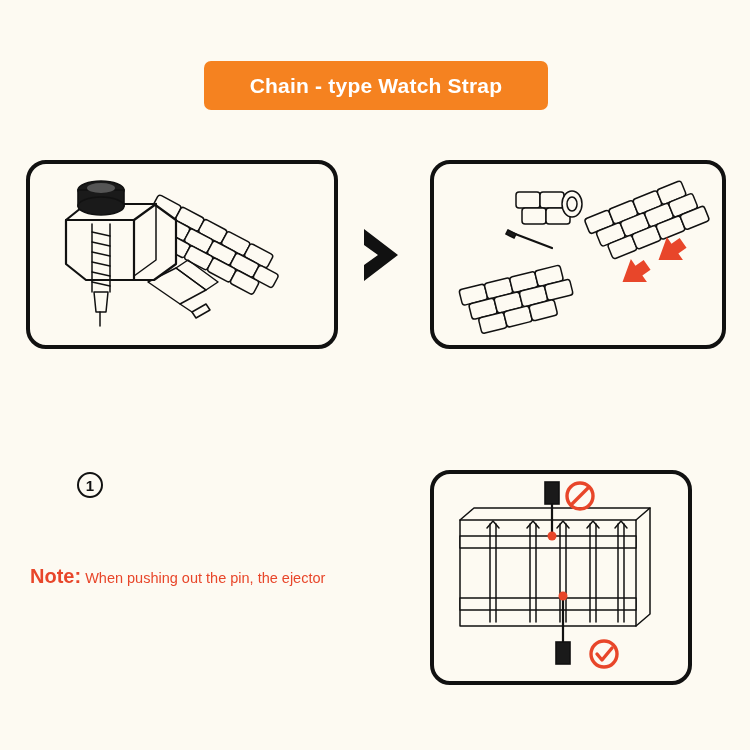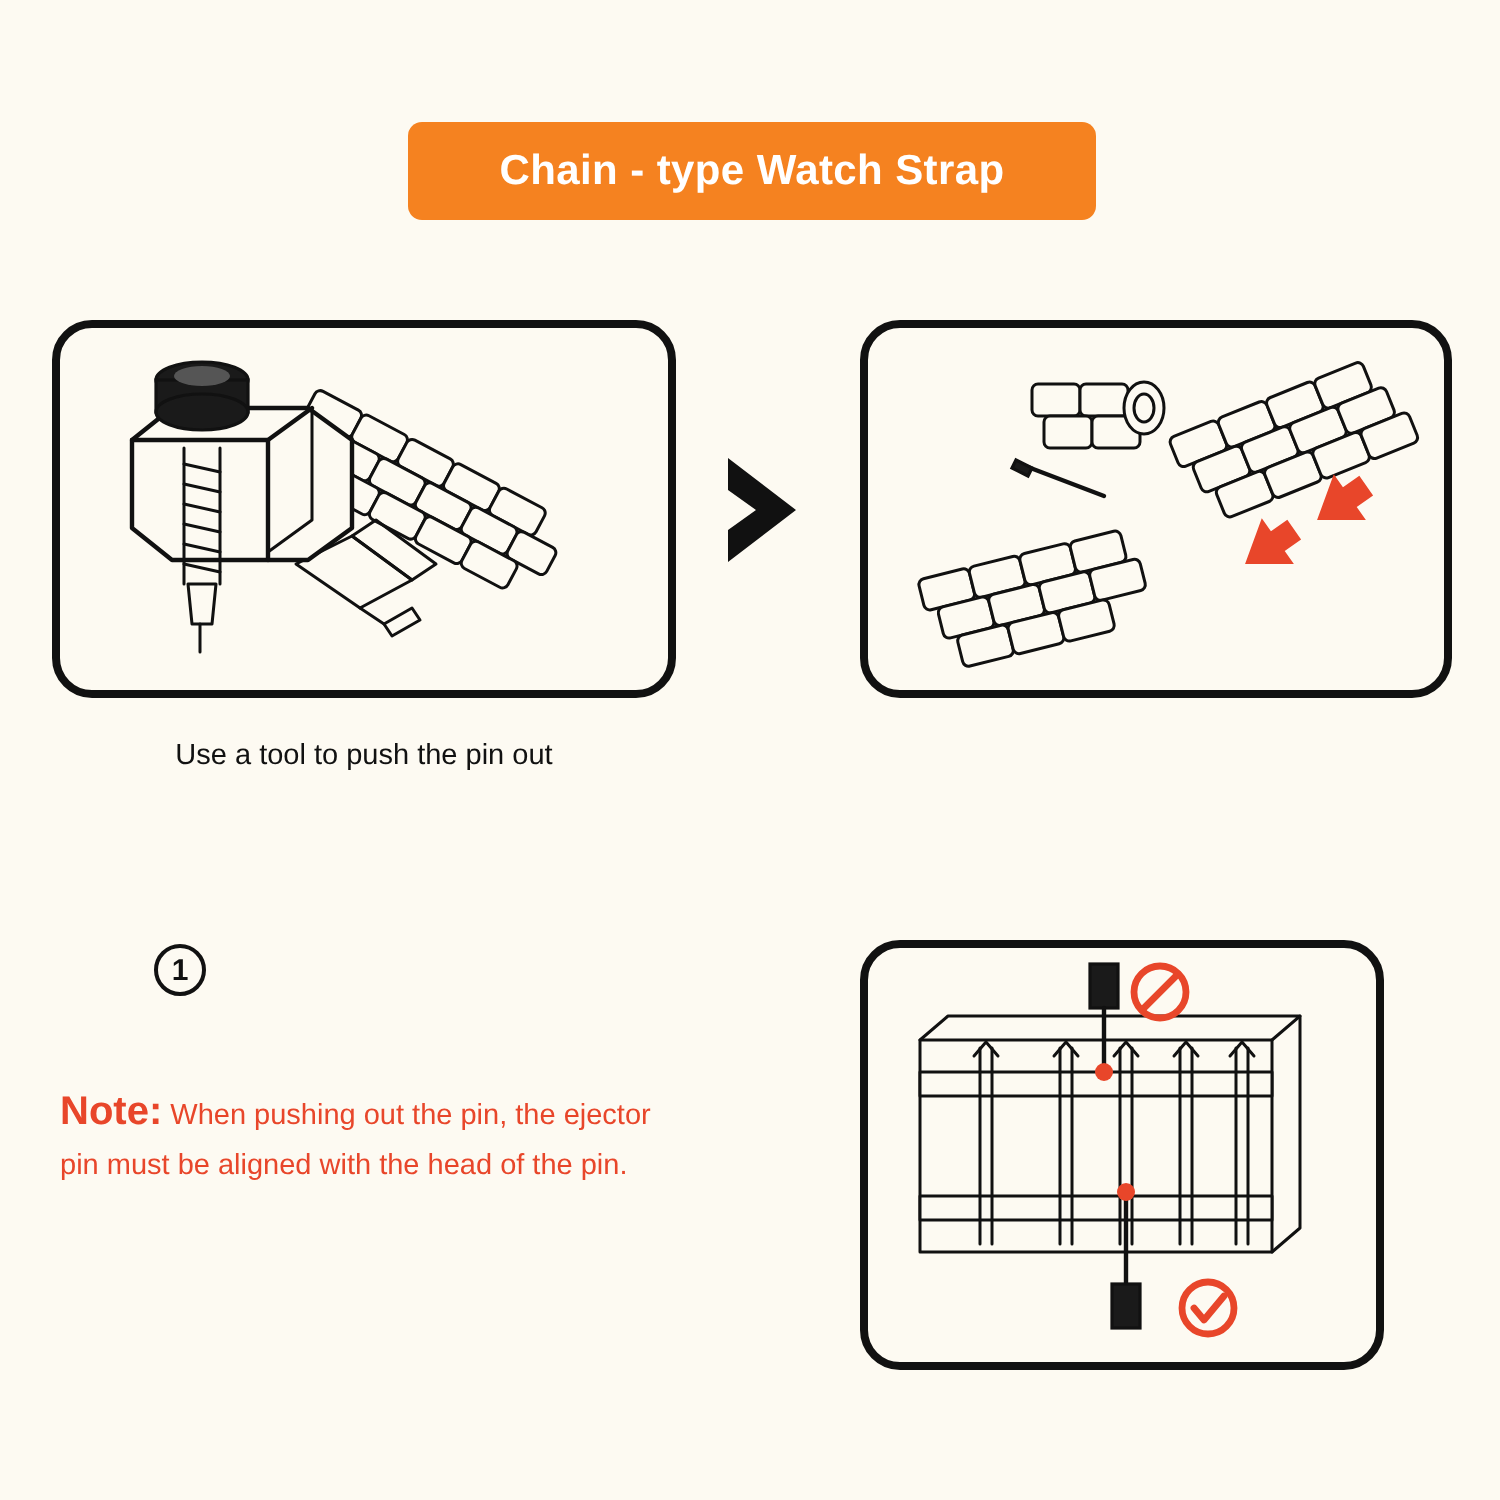--- a/index.html
+++ b/index.html
@@ -88,21 +88,21 @@
     left: 358px;
     top: 225px;
     width: 52px;
     height: 60px;
   }
 
   
   .note {
     position: absolute;
     left: 30px;
-    top: 540px;
+    top: 560px;
     width: 380px;
     color: #e8462a;
     font-size: 14.5px;
     line-height: 1.62;
   }
   .note .note-label {
     font-size: 20px;
     font-weight: bold;
     color: #e8462a;
   }
@@ -184,21 +184,20 @@
         <ellipse cx="71" cy="24" rx="14" ry="5" fill="#555" stroke="none"></ellipse>
       </g>
 
       <g class="ln-thin">
         <path d="M150 140 L168 152"></path>
         <path d="M162 148 L176 140 L180 146 L166 154 Z" fill="#fdfaf2"></path>
       </g>
     </svg>
     <div class="step-circle" id="step-1">1</div>
   </div>
-  <div class="caption" id="caption-1">Use a tool to push the pin out</div>
 
   <svg class="big-arrow" viewBox="0 0 52 60">
     <path d="M6 4 L40 30 L6 56 L6 40 L20 30 L6 20 Z" fill="#111"></path>
   </svg>
 
   <div class="panel" id="panel-2">
     <svg width="288" height="181" viewBox="0 0 288 181">
 
       <g class="fillw-thin">
         <rect x="82" y="28" width="24" height="16" rx="3"></rect>
@@ -253,21 +252,21 @@
       <g class="red">
         <path d="M222 88 L242 74 L242 82 L252 82 L252 94 L242 94 L242 102 Z" transform="rotate(-35 236 88)"></path>
       </g>
     </svg>
 
   </div>
 
   <div class="note">
     <span class="note-label">Note:</span>
     <span class="note-body">When pushing out the pin, the ejector</span><br>
-    <span class="note-body">pin must be aligned with the head of the pin.</span><br>
+    <br>
   </div>
 
   <div class="panel" id="panel-3">
     <svg width="254" height="207" viewBox="0 0 254 207">
 
       <rect x="26" y="46" width="176" height="106" class="fillw-thin"></rect>
       <rect x="26" y="62" width="176" height="12" class="fillw-thin"></rect>
       <rect x="26" y="124" width="176" height="12" class="fillw-thin"></rect>
       <path class="ln-thin" d="M26 46 L40 34 L216 34 L202 46"></path>
       <path class="ln-thin" d="M216 34 L216 140 L202 152"></path>

